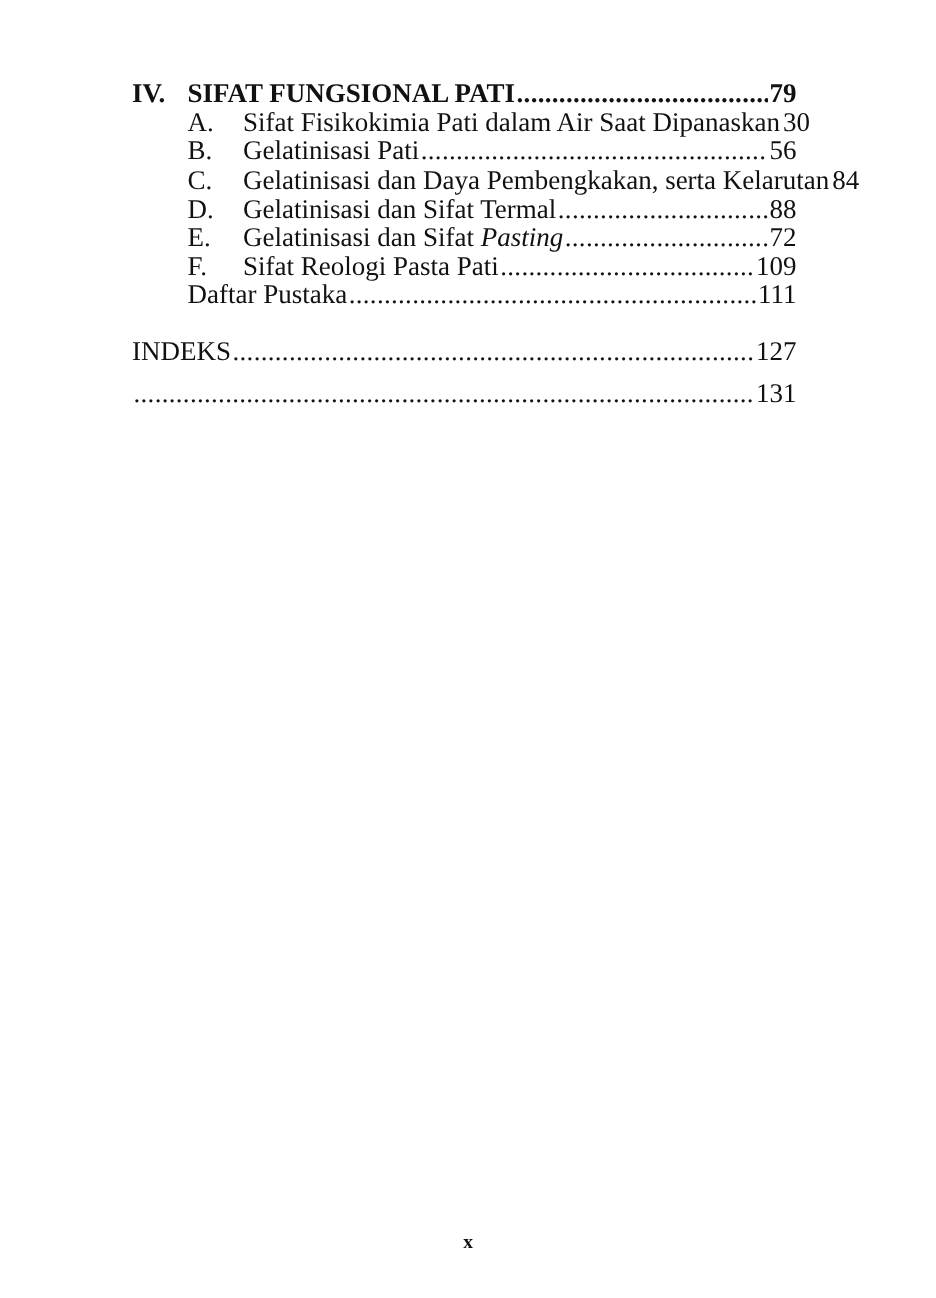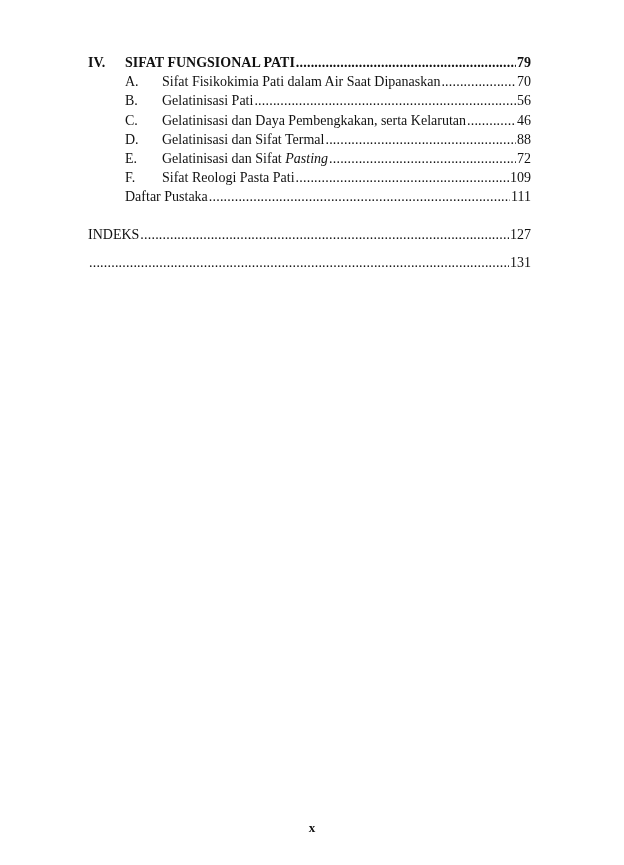--- a/index.html
+++ b/index.html
@@ -1,19 +1,19 @@
 <!DOCTYPE html>
 <html><head>
 <meta charset="utf-8">
 <style>
   html, body { margin: 0; padding: 0; background: #ffffff; }
   body { width: 624px; height: 865px; position: relative; overflow: hidden;
          font-family: "Liberation Serif", "DejaVu Serif", serif; color: #111; }
   .toc { position: absolute; left: 88px; top: 53px; width: 443px; }
-  .row { display: flex; align-items: baseline; font-size: 14px; line-height: 19.2px; white-space: nowrap; }
+  .row { display: flex; align-items: baseline; font-size: 18px; line-height: 19.2px; white-space: nowrap; }
   .row.chapter { font-weight: bold; }
   .num { display: inline-block; width: 37px; flex: none; }
   .sub { padding-left: 37px; }
   .sub .num { width: 37px; }
   .title { flex: none; }
   .dots { flex: 1 1 auto; overflow: hidden; margin: 0 1px; }
   .dots::after { content: "................................................................................................................................................................................................................"; letter-spacing: 0.2px; }
   .page { flex: none; text-align: left; }
   .gap { height: 9px; }
   .footer { position: absolute; left: 0; width: 624px; top: 820px; text-align: center; font-size: 13px; font-weight: bold; }
@@ -26,33 +26,33 @@
     <span class="num">IV.</span>
     <span class="title">SIFAT FUNGSIONAL PATI</span>
     <span class="dots"></span>
     <span class="page">79</span>
   </div>
 
   <div class="row sub">
     <span class="num">A.</span>
     <span class="title">Sifat Fisikokimia Pati dalam Air Saat Dipanaskan</span>
     <span class="dots"></span>
-    <span class="page">70</span>
+    <span class="page">30</span>
   </div>
   <div class="row sub">
     <span class="num">B.</span>
     <span class="title">Gelatinisasi Pati</span>
     <span class="dots"></span>
     <span class="page">56</span>
   </div>
   <div class="row sub">
     <span class="num">C.</span>
     <span class="title">Gelatinisasi dan Daya Pembengkakan, serta Kelarutan</span>
     <span class="dots"></span>
-    <span class="page">46</span>
+    <span class="page">84</span>
   </div>
   <div class="row sub">
     <span class="num">D.</span>
     <span class="title">Gelatinisasi dan Sifat Termal</span>
     <span class="dots"></span>
     <span class="page">88</span>
   </div>
   <div class="row sub">
     <span class="num">E.</span>
     <span class="title"><span style="white-space:pre">Gelatinisasi dan Sifat </span><i>Pasting</i></span>

